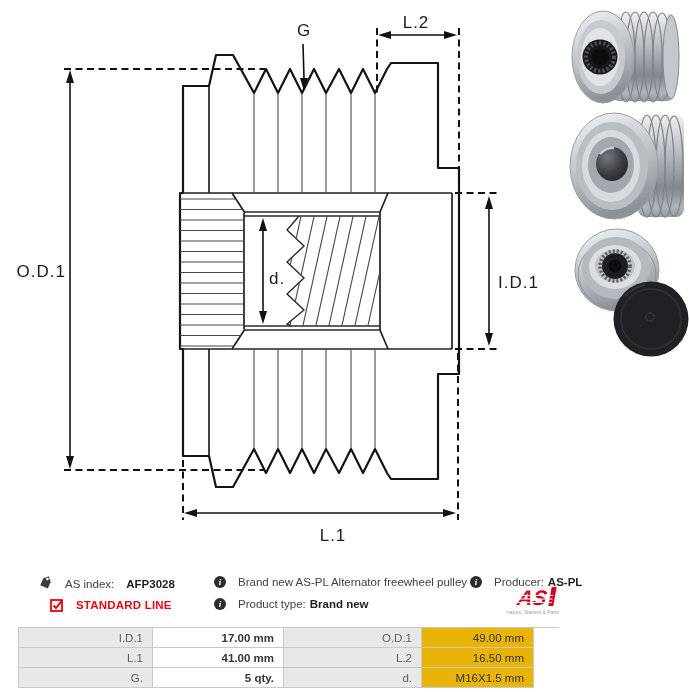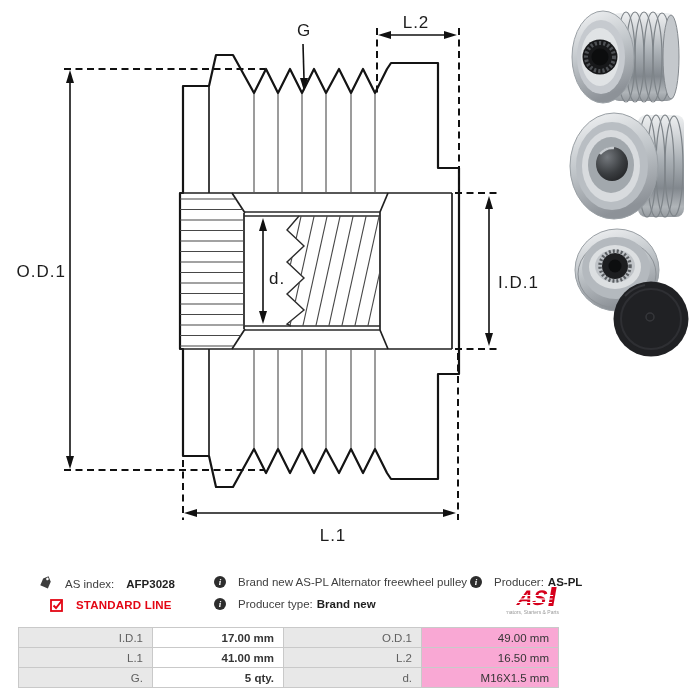--- a/index.html
+++ b/index.html
@@ -19,21 +19,21 @@
   .gap2{display:inline-flex;gap:4px;align-items:flex-start;}
 
   
   .spec{position:absolute;left:18px;top:627px;width:540px;border-top:1px solid #c9c9c9;border-left:1px solid #c9c9c9;}
   .spec-row{display:flex;height:20px;line-height:20px;}
   .cell{box-sizing:border-box;border-right:1px solid #c9c9c9;border-bottom:1px solid #c9c9c9;
         text-align:right;padding-right:9px;font-size:11.5px;}
   .lab{width:134px;background:#e8e8e8;color:#606060;}
   .val{width:131px;background:#fff;color:#353535;font-weight:bold;}
   .lab2{width:138px;background:#e8e8e8;color:#606060;}
-  .val2{width:137px;background:#f9a8d4;color:#353535;}
+  .val2{width:112px;background:#eab308;color:#353535;}
 
   .logo-wrap{position:absolute;left:506px;top:585px;width:54px;height:34px;}
 </style>
 </head>
 <body>
 
 <div class="page">
 
   <svg class="main" width="689" height="560" viewBox="0 0 689 560">
     <defs>
@@ -255,21 +255,21 @@
   </div>
 
   <div class="info-item" style="left:214px;top:576px;">
     <span class="info-ic">i</span>
     <span>Brand new AS-PL Alternator freewheel pulley</span>
   </div>
 
   <div class="info-item" style="left:214px;top:598px;">
     <span class="info-ic">i</span>
     <span class="gap2">
-      <span>Producer type:</span>
+      <span>Product type:</span>
       <span class="bold">Brand new</span>
     </span>
   </div>
 
   <div class="info-item" style="left:470px;top:576px;">
     <span class="info-ic">i</span>
     <span class="gap2">
       <span>Producer:</span>
       <span class="bold">AS-PL</span>
     </span>

